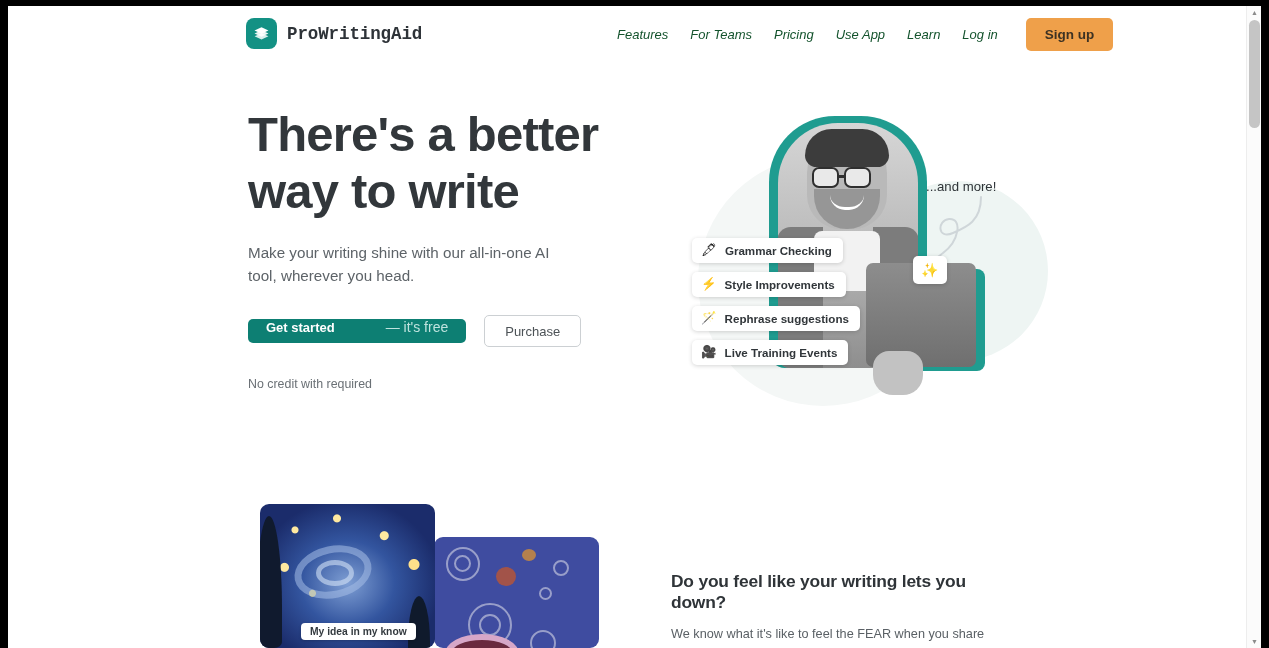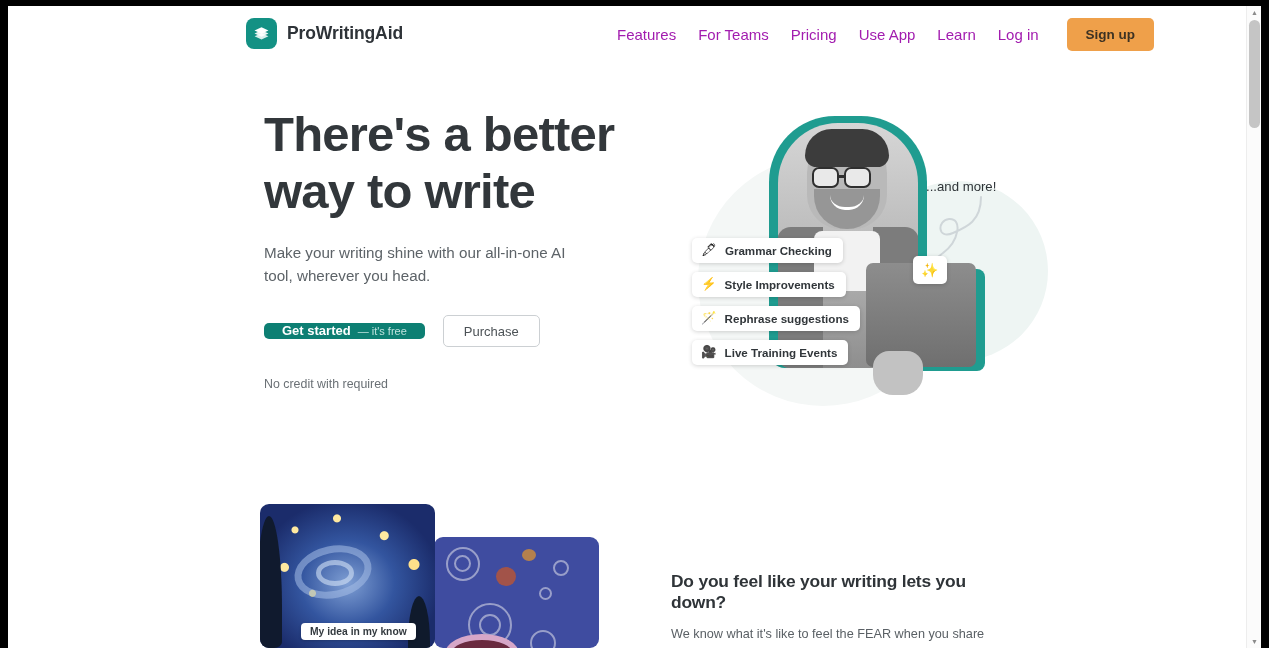--- a/index.html
+++ b/index.html
@@ -59,60 +59,61 @@
     cursor: pointer;
   }
   #brand-mark {
     width: 31px; height: 31px; border-radius: 8px;
     background: #139184;
     display: flex; align-items: center; justify-content: center;
   }
   #brand-name {
     font-size: 17.5px; font-weight: bold; color: #2e3338;
     letter-spacing: -0.1px;
+    font-family: Liberation Mono, monospace;
   }
   #nav {
     position: absolute; left: 598px; top: 0; height: 57px;
     display: flex; align-items: center; gap: 0px;
   }
   .nav-link {
-    font-size: 15px; color: #a21caf;
-    padding: 0 11px; cursor: pointer; white-space: nowrap;
+    font-size: 13px; color: #14532d;
+    padding: 0 11px; cursor: pointer; white-space: nowrap; font-style: italic;
   }
   #signup-btn {
     margin-left: 17px;
     background: #efa04a;
     color: #3d3223;
     font-size: 13.5px; font-weight: bold;
     border: none; border-radius: 5px;
     padding: 9px 19px; cursor: pointer;
     font-family: "Liberation Sans", sans-serif;
     text-align: center;
   }
 
   
-  #hero-left { position: absolute; left: 256px; top: 100px; width: 380px; }
+  #hero-left { position: absolute; left: 240px; top: 100px; width: 380px; }
   #hero-title {
     font-size: 49px; line-height: 57px; font-weight: bold;
     color: #32373b; letter-spacing: -0.8px;
   }
   #hero-sub {
     margin-top: 21px;
     font-size: 15.2px; line-height: 23px; color: #5d6368;
     max-width: 330px;
   }
   #hero-cta { margin-top: 28px; display: flex; align-items: center; gap: 18px; }
   #get-started {
     background: #0d7f73; border: none; border-radius: 5px;
-    padding: 0 18px; height: 16px;
+    padding: 0 18px; height: 24px;
     display: flex; align-items: baseline; gap: 7px;
     cursor: pointer; font-family: "Liberation Sans", sans-serif;
   }
   #get-started-label { color: #ffffff; font-size: 13px; font-weight: bold; }
-  #get-started-note { color: #bfe3de; font-size: 11px; }
+  #get-started-note { color: #bfe3de; font-size: 14px; margin-left: 44px; }
   #purchase {
     background: #ffffff; border: 1px solid #ccd0d3; border-radius: 5px;
     padding: 0 20px; height: 32px;
     color: #4c5256; font-size: 13px; cursor: pointer;
     font-family: "Liberation Sans", sans-serif;
   }
   #no-cc {
     margin-top: 30px; font-size: 12.4px; color: #6a7075;
   }
 

